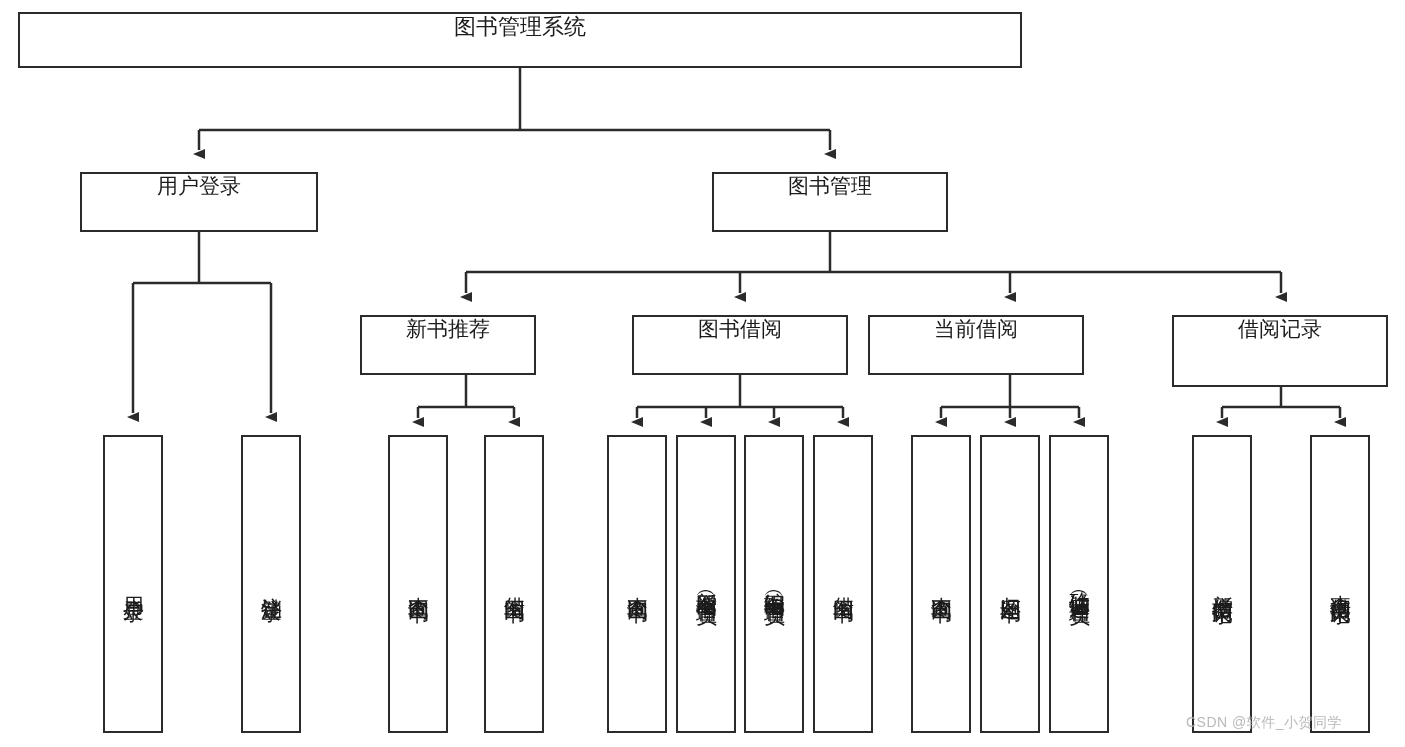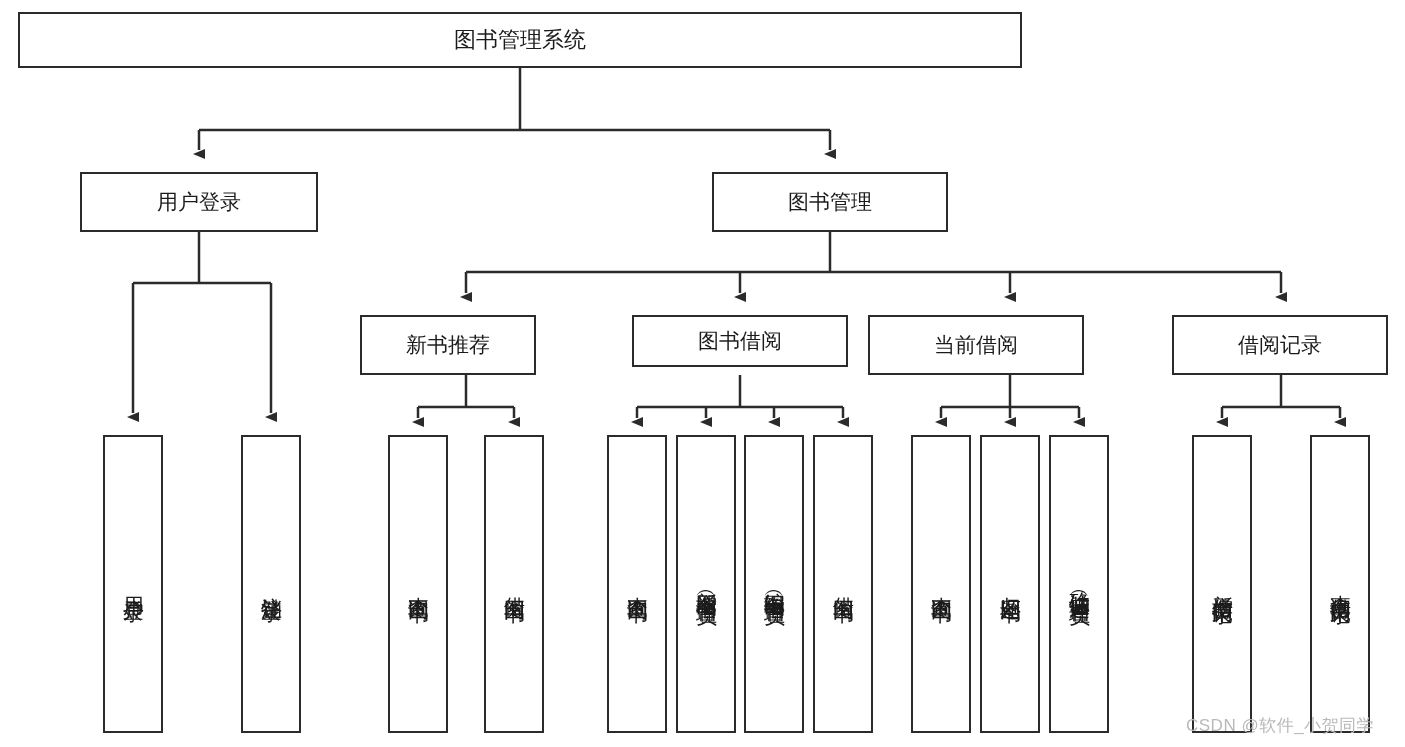--- a/index.html
+++ b/index.html
@@ -26,21 +26,20 @@
     width: 1405px;
     height: 747px;
     pointer-events: none;
   }
   .node {
     position: absolute;
     box-sizing: border-box;
     background: #ffffff;
     border: 2.5px solid #2b2b2b;
     display: flex;
-    align-items: center;
     justify-content: center;
     overflow: hidden;
   }
   .node .label {
     color: #1b1b1b;
     line-height: 1.18;
     text-align: center;
     white-space: pre;
   }
   .node.horiz .label {
@@ -57,21 +56,21 @@
     font-size: 21px;
     letter-spacing: 2px;
   }
   .node.root .label {
     font-size: 22px;
   }
   .watermark {
     position: absolute;
     left: 1186px;
     top: 714px;
-    font-size: 17px;
+    font-size: 14px;
     color: #b9b9b9;
     letter-spacing: 0.5px;
     white-space: pre;
     font-family: "Liberation Sans", "DejaVu Sans", sans-serif;
   }
 </style>
 </head>
 <body>
 
 <div id="diagram-root">
@@ -133,27 +132,27 @@
   <div class="node horiz" style="left:80px; top:172px; width:238px; height:60px;">
     <span class="label">用户登录</span>
   </div>
   <div class="node horiz" style="left:712px; top:172px; width:236px; height:60px;font-family:Liberation Serif, serif;">
     <span class="label">图书管理</span>
   </div>
 
   <div class="node horiz" style="left:360px; top:315px; width:176px; height:60px;">
     <span class="label">新书推荐</span>
   </div>
-  <div class="node horiz" style="left:632px; top:315px; width:216px; height:52px;">
+  <div class="node horiz" style="left:632px; top:315px; width:216px; height:60px;">
     <span class="label">图书借阅</span>
   </div>
   <div class="node horiz" style="left:868px; top:315px; width:216px; height:60px;">
     <span class="label">当前借阅</span>
   </div>
-  <div class="node horiz" style="left:1172px; top:315px; width:216px; height:60px;">
+  <div class="node horiz" style="left:1172px; top:315px; width:216px; height:72px;">
     <span class="label">借阅记录</span>
   </div>
 
   <div class="node vert" style="left:103px; top:435px; width:60px; height:298px;">
     <span class="label">用户登录</span>
   </div>
   <div class="node vert" style="left:241px; top:435px; width:60px; height:298px;">
     <span class="label">注销登录</span>
   </div>
 

